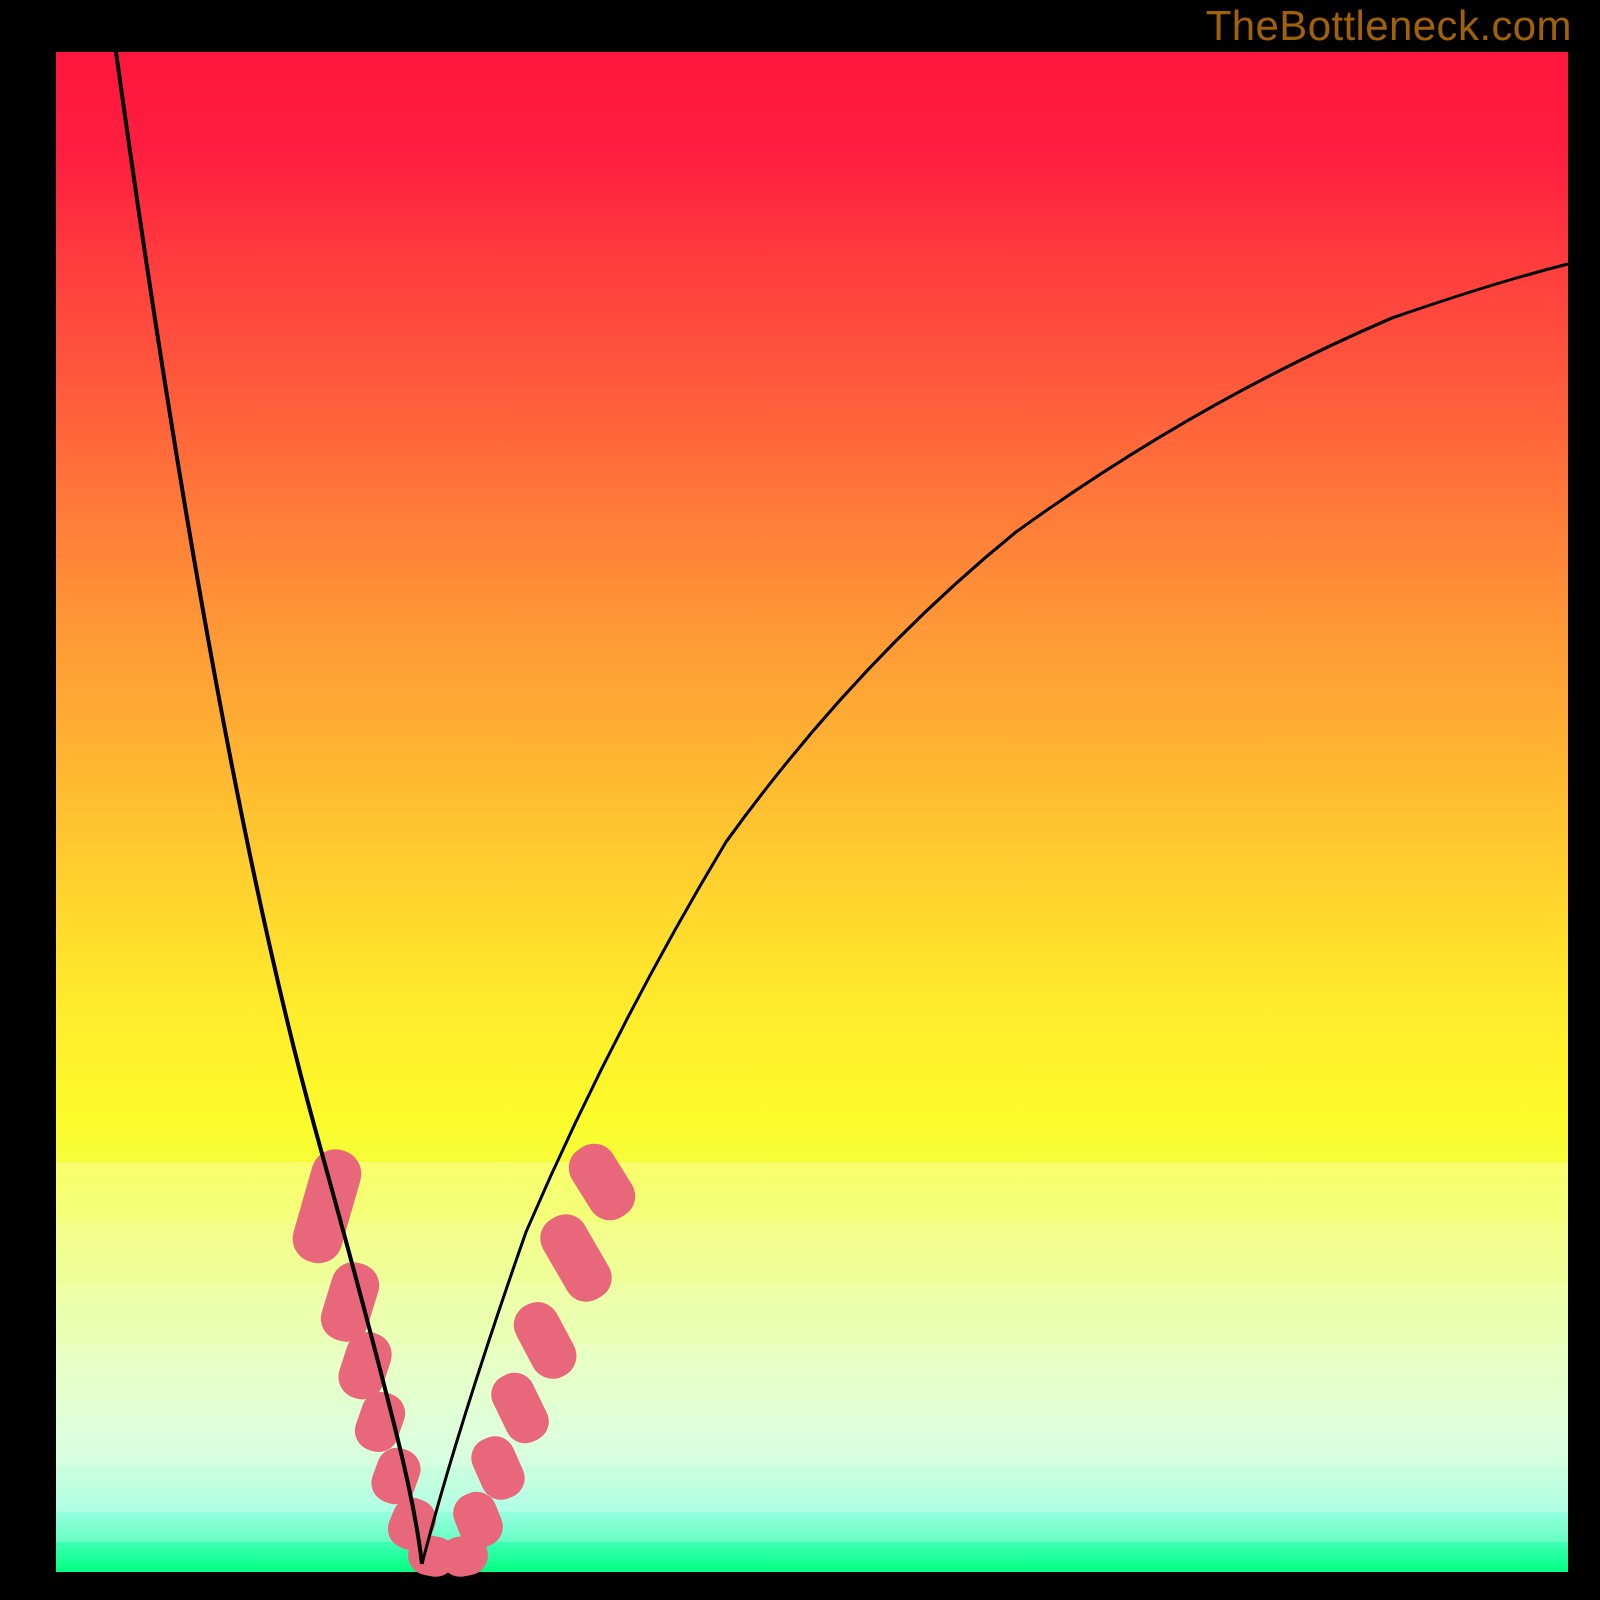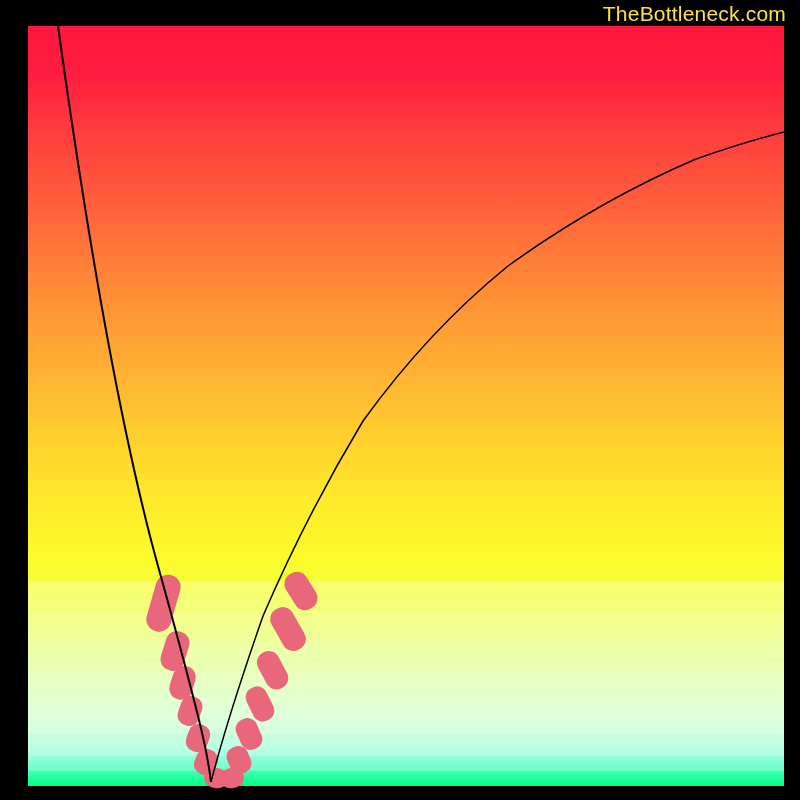--- a/index.html
+++ b/index.html
@@ -49,21 +49,21 @@
   .ww3 { top: 81%; height: 4%; background: rgba(255,255,240,0.44); }
   .ww4 { top: 85%; height: 4%; background: rgba(252,255,245,0.50); }
   .ww5 { top: 89%; height: 4%; background: rgba(248,255,248,0.54); }
   .ww6 { top: 93%; height: 3%; background: rgba(240,255,248,0.45); }
   .ww7 { top: 96%; height: 2%; background: rgba(230,255,245,0.25); }
 
   .watermark {
     position: absolute;
     top: 2px;
     right: 14px;
-    color: #fde047;
+    color: #a16207;
     font-size: 21px;
     font-weight: 500;
     letter-spacing: 0.2px;
     font-family: Arial, Helvetica, sans-serif;
   }
   svg.curves {
     position: absolute;
     left: 0;
     top: 0;
     width: 756px;

